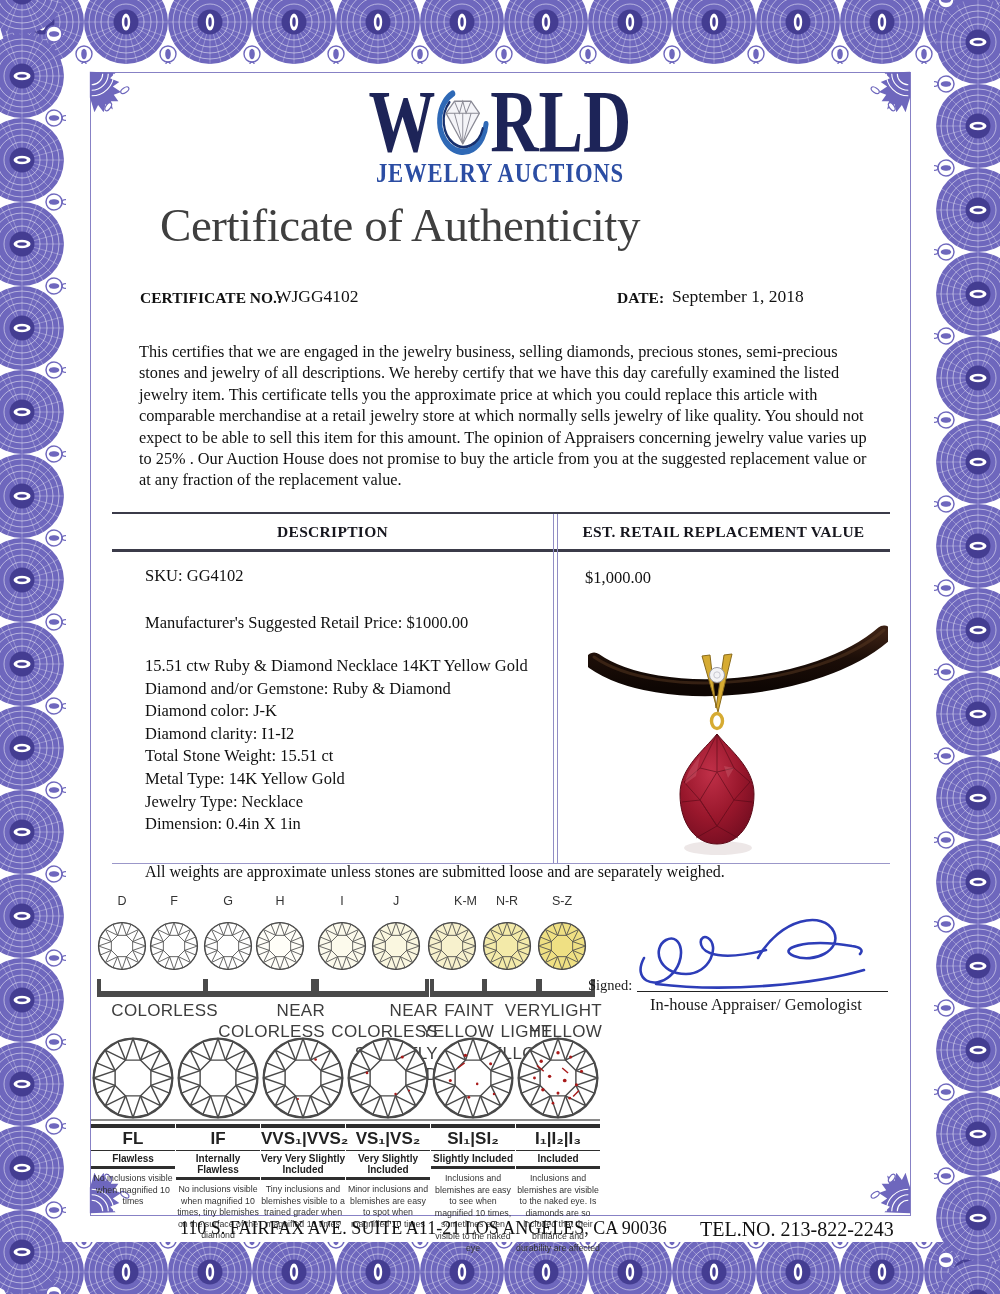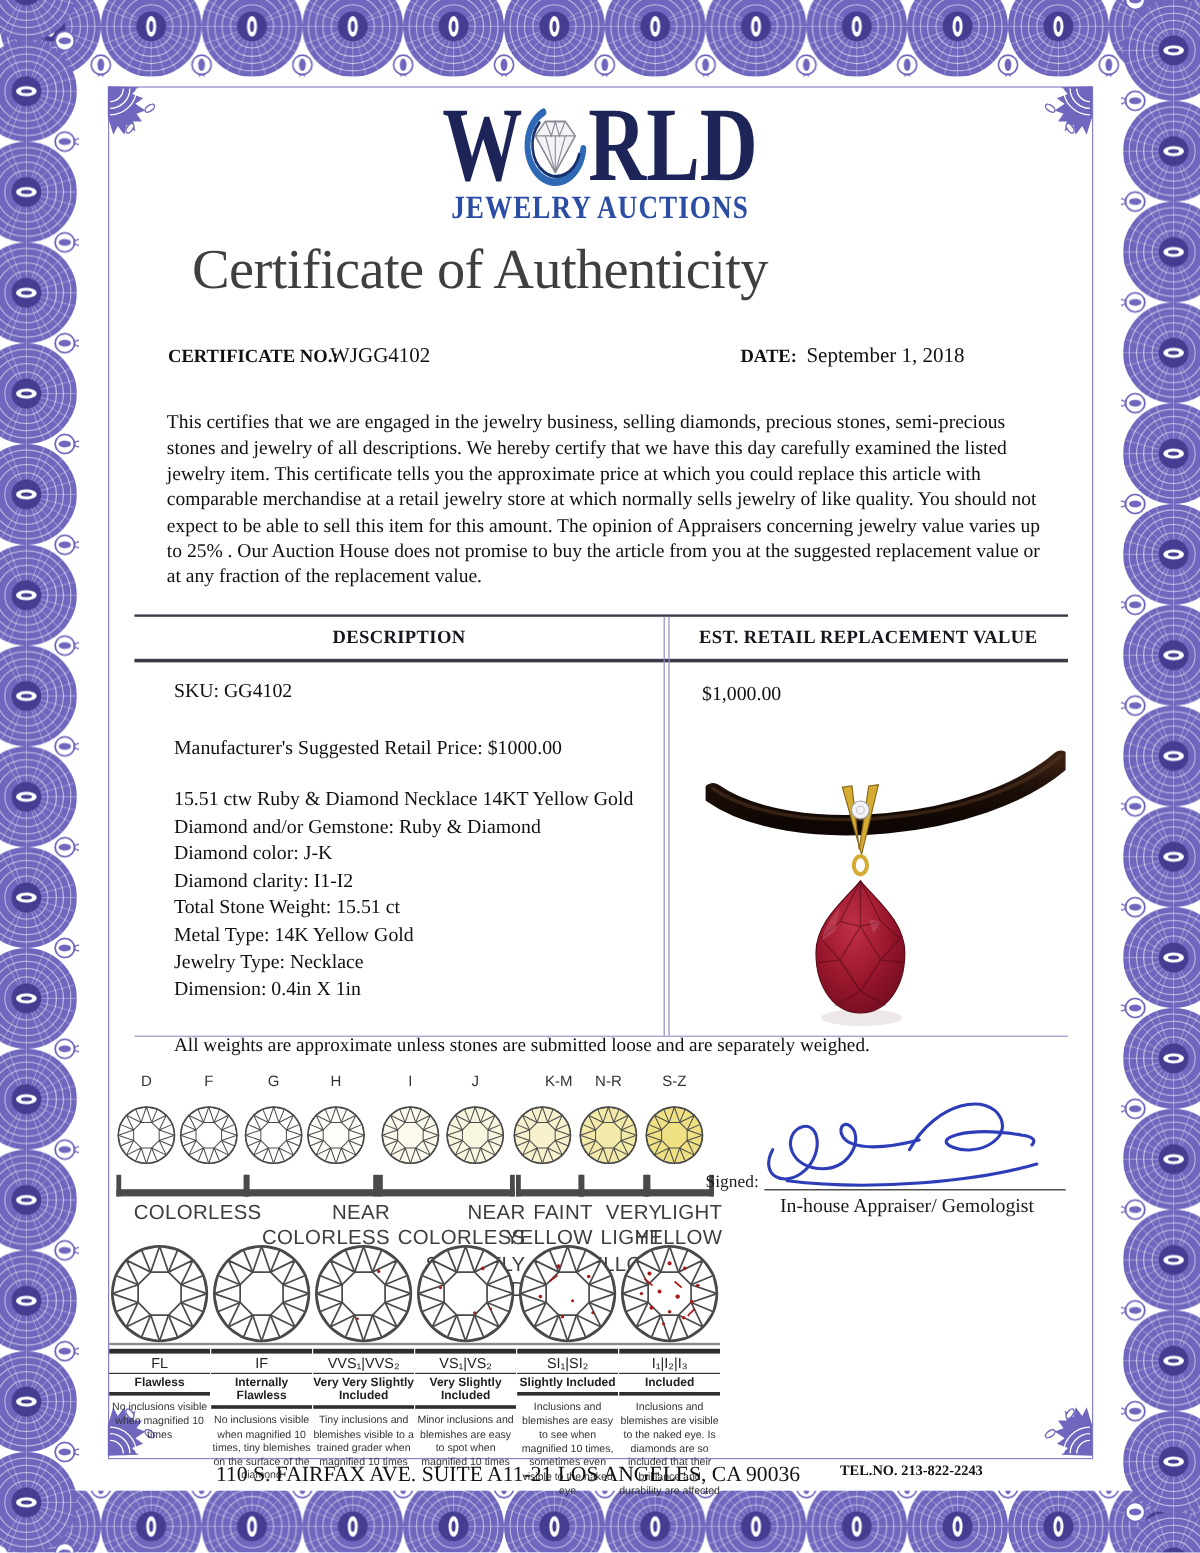--- a/index.html
+++ b/index.html
@@ -65,27 +65,27 @@
   .cg-group{position:absolute;top:1000px;text-align:right;white-space:pre-line;
             font-family:"Liberation Sans",sans-serif;font-size:17px;line-height:1.25;
             color:#3d3d3d;letter-spacing:0.3px;}
 
   
   .cl-stone{position:absolute;top:1036px;width:84px;height:84px;color:#fff;}
   .cl-underline{position:absolute;left:91px;top:1119px;width:509px;height:2px;background:#8a8a8a;}
   .cl-col{position:absolute;top:1124px;width:84px;text-align:center;
           font-family:"Liberation Sans",sans-serif;color:#222;}
   .cl-grade{border-top:4px solid #2e2e2e;border-bottom:1.5px solid #2e2e2e;
-            font-weight:normal;font-size:12px;padding:1px 0;}
+            font-weight:bold;font-size:17px;padding:1px 0;}
   .cl-name{border-bottom:3.5px solid #2e2e2e;font-weight:bold;font-size:10px;padding:2px 0;}
   .cl-desc{font-size:8.8px;line-height:1.32;padding-top:4px;color:#333;}
 
   
   .footer-address{position:absolute;left:180px;top:1218px;font-size:18px;color:#111;}
-  .footer-tel{position:absolute;left:700px;top:1218px;font-size:12px;color:#111;font-weight:bold;}
+  .footer-tel{position:absolute;left:700px;top:1218px;font-size:20px;color:#111;}
 </style>
 </head>
 <body>
 
 <div class="page">
 
   <svg width="0" height="0" style="position:absolute" aria-hidden="true">
     <defs>
       <pattern id="gq" width="84" height="70" patternUnits="userSpaceOnUse">
         <circle cx="42" cy="22" r="42" fill="#6e67bd"></circle>

